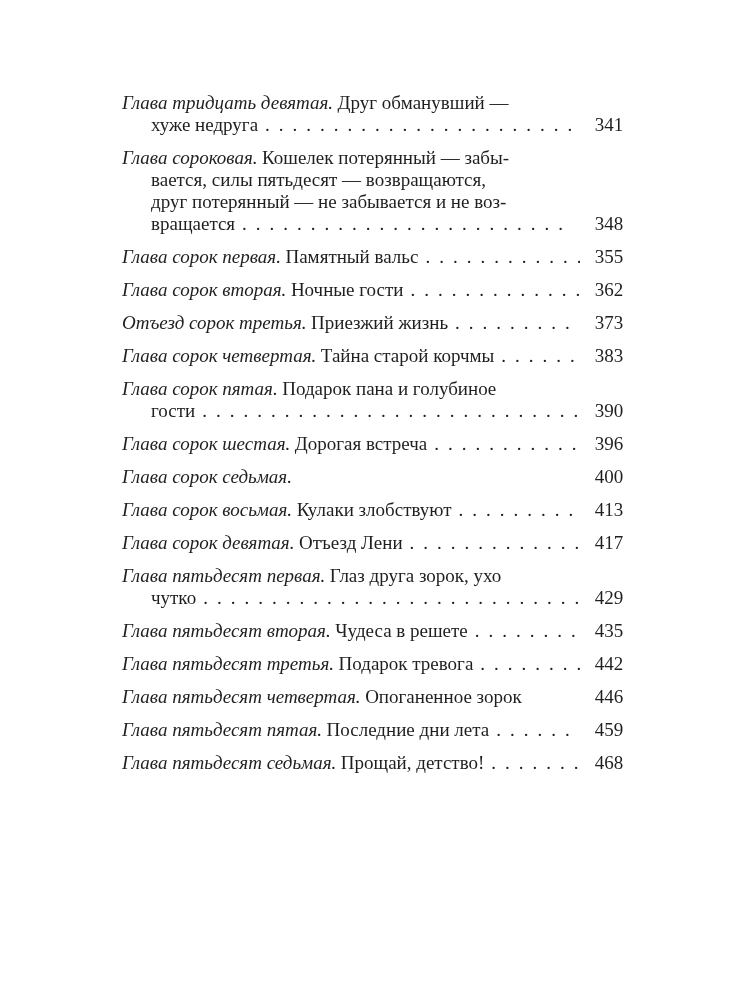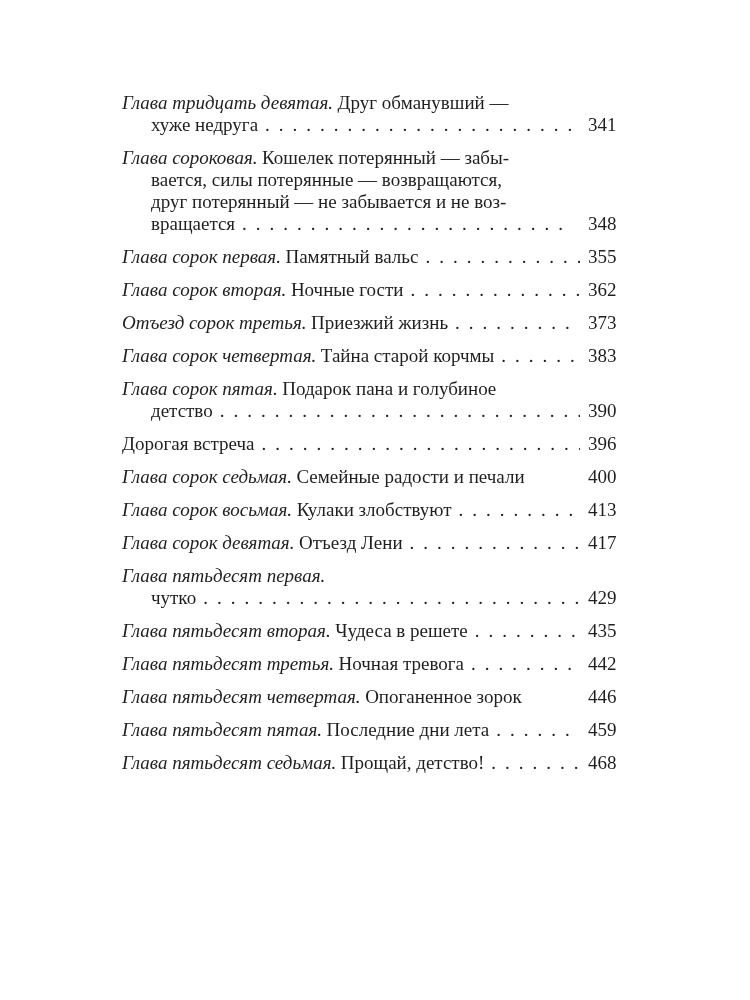--- a/index.html
+++ b/index.html
@@ -46,21 +46,21 @@
   }
   .leader::after{
     content:"..........................................................";
     letter-spacing:9px;
   }
   .leader.nodots::after{content:"";}
   .line.gap .leader{margin-right:18px;}
   .pg{
     flex:0 0 auto;
     min-width:42px;
-    text-align:left;
+    text-align:center;
   }
 </style>
 </head>
 <body>
 
 <div class="page">
   <div class="toc" id="toc">
       <div class="entry">
         <div class="line">
           <span class="ch">Глава тридцать девятая.</span>
@@ -71,21 +71,21 @@
           <span class="leader"></span>
           <span class="pg">341</span>
         </div>
       </div>
       <div class="entry">
         <div class="line">
           <span class="ch">Глава сороковая.</span>
           <span class="t">Кошелек потерянный — забы-</span>
         </div>
         <div class="line indent">
-          <span class="t">вается, силы потерянные — возвращаются,</span>
+          <span class="t">вается, силы пятьдесят — возвращаются,</span>
         </div>
         <div class="line indent">
           <span class="t">друг потерянный — не забывается и не воз-</span>
         </div>
         <div class="line indent gap">
           <span class="t">вращается</span>
           <span class="leader"></span>
           <span class="pg">348</span>
         </div>
       </div>
@@ -120,36 +120,36 @@
           <span class="leader"></span>
           <span class="pg">383</span>
         </div>
       </div>
       <div class="entry">
         <div class="line">
           <span class="ch">Глава сорок пятая.</span>
           <span class="t">Подарок пана и голубиное</span>
         </div>
         <div class="line indent">
-          <span class="t">детство</span>
+          <span class="t">гости</span>
           <span class="leader"></span>
           <span class="pg">390</span>
         </div>
       </div>
       <div class="entry">
         <div class="line">
+          <span class="ch">Глава сорок шестая.</span>
           <span class="t">Дорогая встреча</span>
           <span class="leader"></span>
           <span class="pg">396</span>
         </div>
       </div>
       <div class="entry">
         <div class="line">
           <span class="ch">Глава сорок седьмая.</span>
-          <span class="t">Семейные радости и печали</span>
           <span class="leader nodots"></span>
           <span class="pg">400</span>
         </div>
       </div>
       <div class="entry">
         <div class="line">
           <span class="ch">Глава сорок восьмая.</span>
           <span class="t">Кулаки злобствуют</span>
           <span class="leader"></span>
           <span class="pg">413</span>
@@ -159,39 +159,40 @@
         <div class="line">
           <span class="ch">Глава сорок девятая.</span>
           <span class="t">Отъезд Лени</span>
           <span class="leader"></span>
           <span class="pg">417</span>
         </div>
       </div>
       <div class="entry">
         <div class="line">
           <span class="ch">Глава пятьдесят первая.</span>
+          <span class="t">Глаз друга зорок, ухо</span>
         </div>
         <div class="line indent">
           <span class="t">чутко</span>
           <span class="leader"></span>
           <span class="pg">429</span>
         </div>
       </div>
       <div class="entry">
         <div class="line">
           <span class="ch">Глава пятьдесят вторая.</span>
           <span class="t">Чудеса в решете</span>
           <span class="leader"></span>
           <span class="pg">435</span>
         </div>
       </div>
       <div class="entry">
         <div class="line">
           <span class="ch">Глава пятьдесят третья.</span>
-          <span class="t">Ночная тревога</span>
+          <span class="t">Подарок тревога</span>
           <span class="leader"></span>
           <span class="pg">442</span>
         </div>
       </div>
       <div class="entry">
         <div class="line">
           <span class="ch">Глава пятьдесят четвертая.</span>
           <span class="t">Опоганенное зорок</span>
           <span class="leader nodots"></span>
           <span class="pg">446</span>

